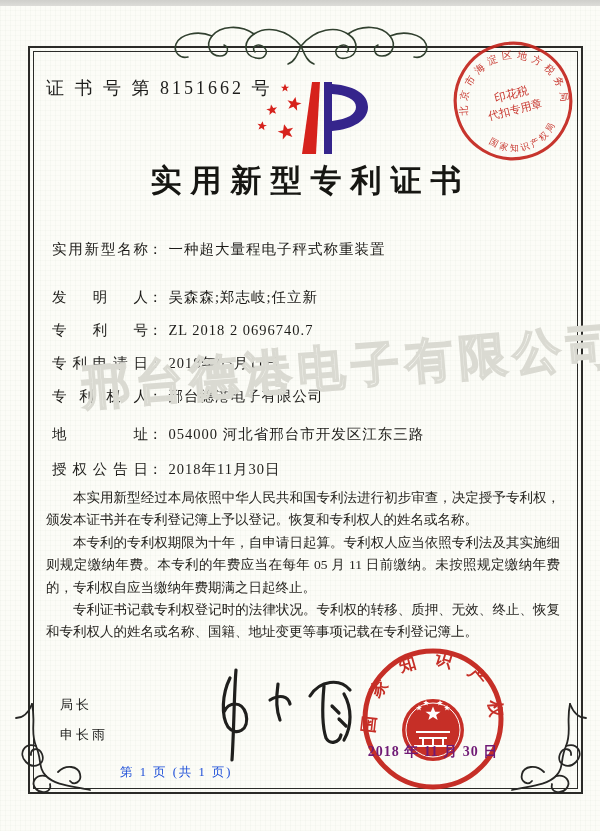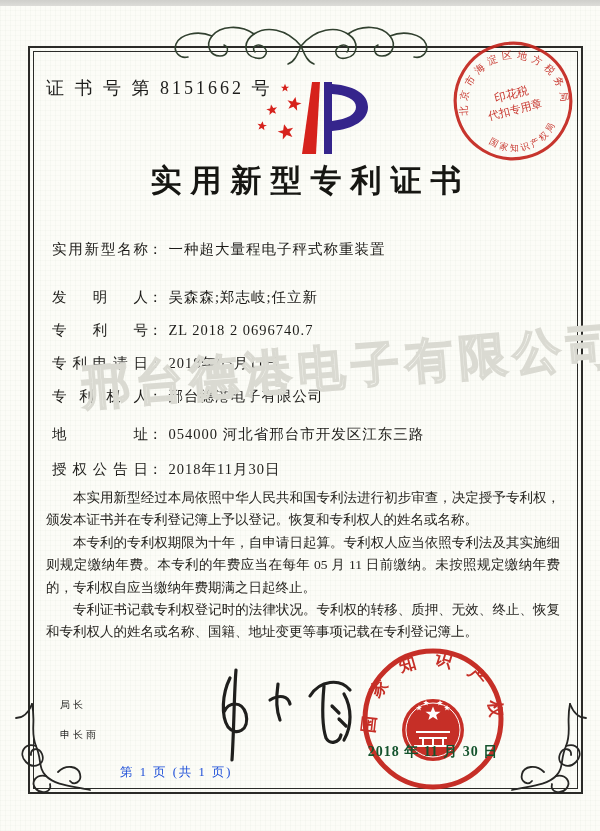--- a/index.html
+++ b/index.html
@@ -22,28 +22,28 @@
   .title{position:absolute;left:28px;top:160px;width:551px;text-align:center;
     font-size:31px;font-weight:bold;letter-spacing:9px;color:#16161­2;color:#161612;margin-left:7px;}
   .frow{position:absolute;left:52px;font-size:14.5px;color:#1d1c19;white-space:nowrap;}
   .flabel{display:inline-block;width:96px;text-align:justify;text-align-last:justify;vertical-align:bottom;}
   .colon{margin-right:6px;}
   .fvalue{letter-spacing:1px;}
   .grant-no-pair{position:absolute;left:278px;top:0;}
   .body-text{position:absolute;left:46px;top:487px;width:514px;font-size:13.5px;
     line-height:22.4px;color:#262420;text-align:justify;}
   .body-text p{margin:0;text-indent:2em;}
-  .signer{position:absolute;left:60px;top:690px;font-size:10px;line-height:30px;
+  .signer{position:absolute;left:60px;top:690px;font-size:13px;line-height:30px;
     letter-spacing:3px;color:#1b1b19;}
   .signature{position:absolute;left:192px;top:664px;width:170px;height:104px;}
   .tax-seal{position:absolute;left:450px;top:38px;width:126px;height:126px;
     transform:rotate(-14deg);opacity:.93;}
   .cnipa-seal{position:absolute;left:360px;top:646px;width:146px;height:146px;opacity:.96;}
   .seal-date{position:absolute;left:350px;top:743px;width:166px;text-align:center;
-    font-size:14px;letter-spacing:1px;color:#14532d;font-weight:bold;}
+    font-size:14px;letter-spacing:1px;color:#701a75;font-weight:bold;}
   .footer{position:absolute;left:120px;top:764px;width:300px;text-align:left;
     font-size:12.5px;color:#1d4ed8;letter-spacing:2px;}
   .watermark{position:absolute;left:82px;top:356px;width:640px;
     font-family:"Liberation Sans","DejaVu Sans",sans-serif;font-weight:bold;
     font-size:48px;letter-spacing:6px;color:transparent;
     -webkit-text-stroke:1.6px #dadad2;
     transform:rotate(-4.5deg);transform-origin:left center;
     pointer-events:none;z-index:6;white-space:nowrap;}
   .ornament-top{position:absolute;left:158px;top:16px;width:286px;height:52px;}
   .corner-fl{position:absolute;width:92px;height:96px;}

